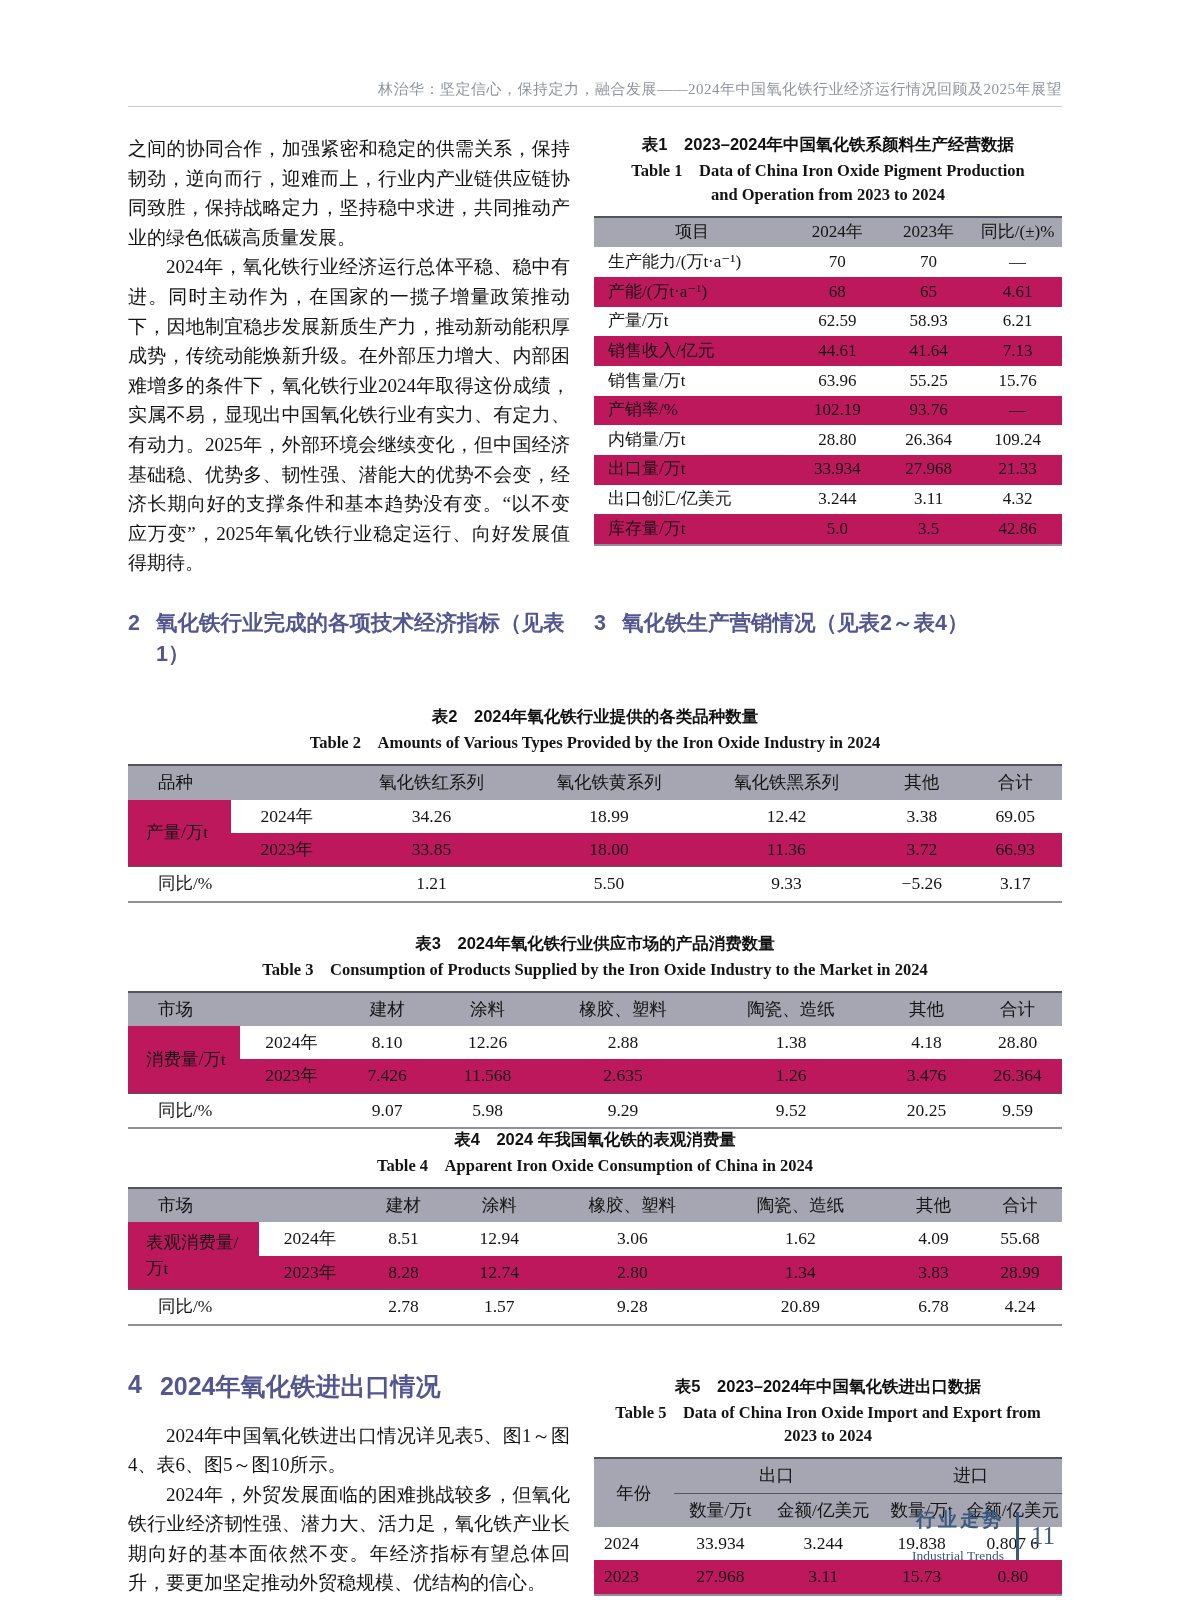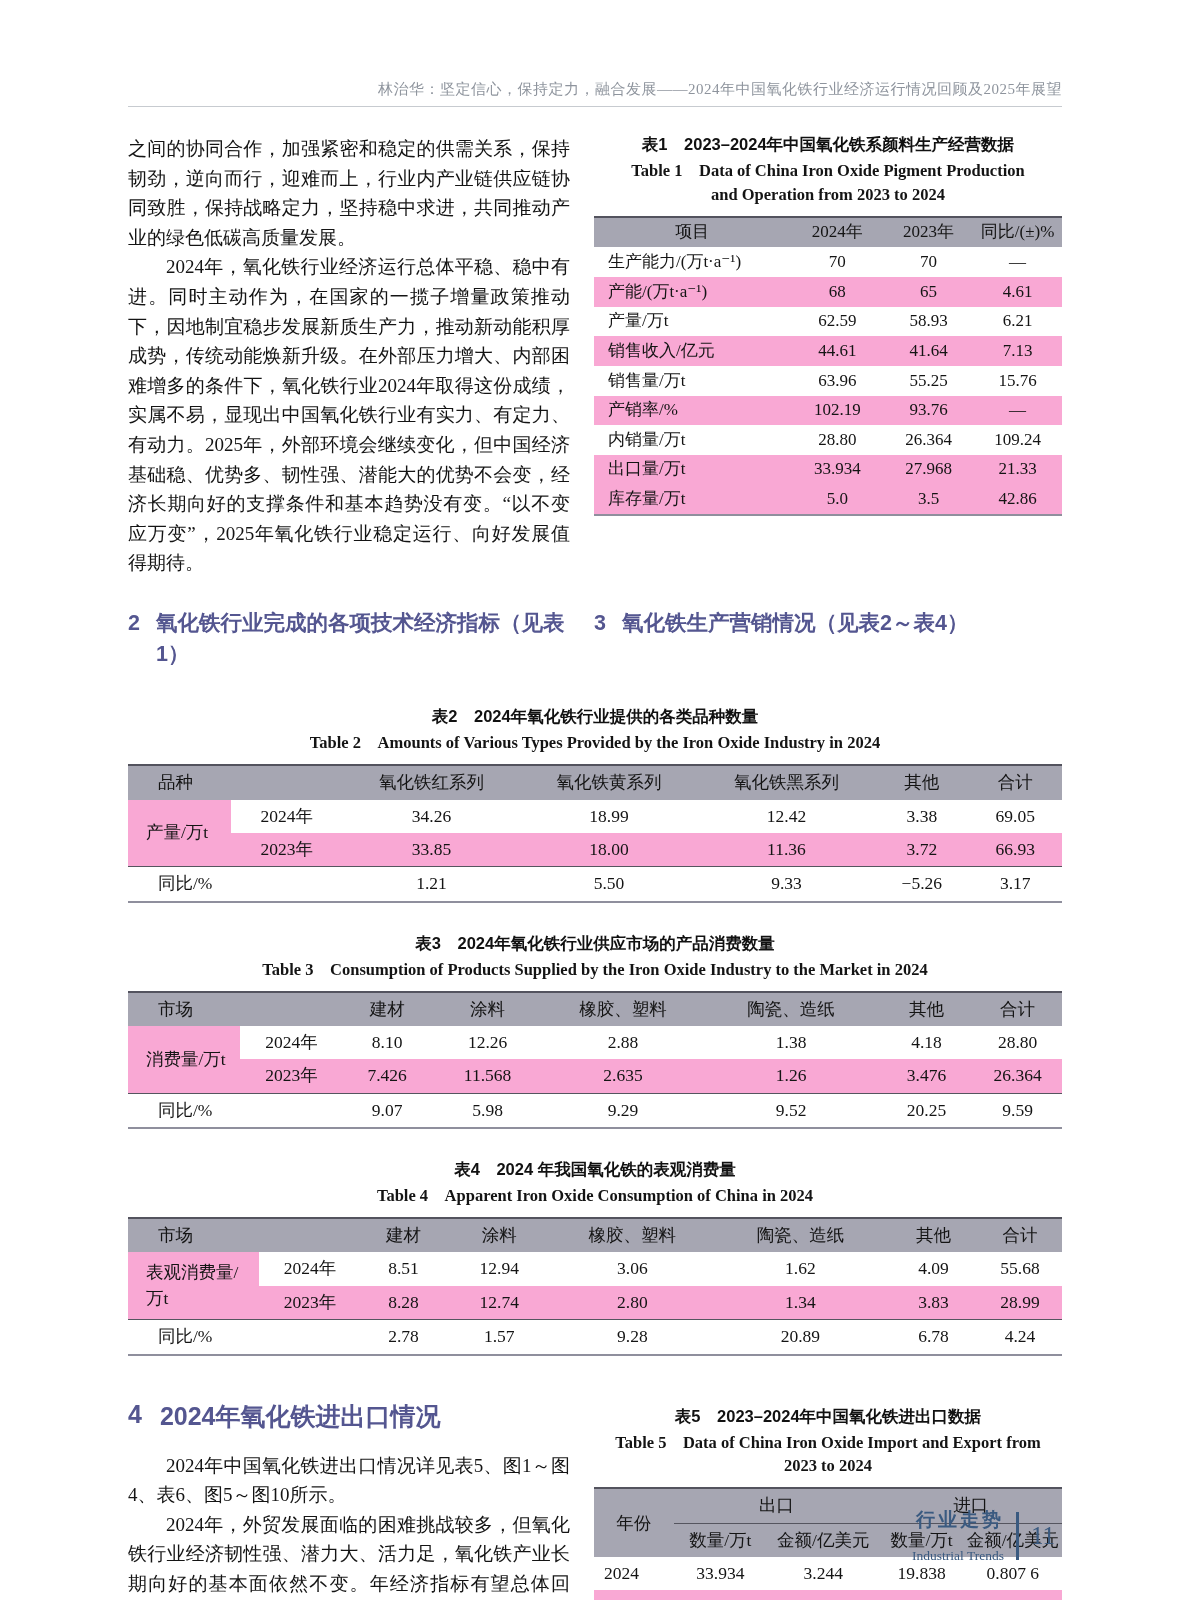--- a/index.html
+++ b/index.html
@@ -38,21 +38,21 @@
             font-weight:bold; font-size:16.5px; color:#111; }
   .cap-en { text-align:center; font-family:"Liberation Serif","DejaVu Serif",serif;
             font-weight:bold; font-size:16.5px; line-height:1.45; margin-top:3px; }
 
   
   table.dtable { border-collapse:collapse; width:100%; margin-top:9px;
                  border-top:2px solid #53535e; border-bottom:2px solid #8f8f9d;
                  font-size:17.5px; table-layout:fixed; }
   .dtable th, .dtable td { font-weight:normal; text-align:center; padding:4px 3px; line-height:1.45; }
   .dtable thead th { background:#a6a6b2; }
-  .stripe { background:#f9a8d4; }
+  .stripe { background:#be185d; }
   .sep td { border-top:1.3px solid #55555f; }
   .lab { text-align:left !important; padding-left:30px !important; }
   .t1 .lab { padding-left:14px !important; }
   .t1 td, .t1 th { padding:2.5px 3px; font-size:17px; }
   .grp { border-bottom:1.2px solid #55555f; }
   .t5 td.ylab { text-align:left !important; padding-left:10px !important; }
   .t5 td, .t5 th { padding:4px 2px; }
 
   
   .footer { position:absolute; right:132px; bottom:36px; display:flex; align-items:center; gap:12px; }
@@ -135,20 +135,26 @@
               <td class="lab">内销量/万t</td>
               <td>28.80</td>
               <td>26.364</td>
               <td>109.24</td>
             </tr>
           <tr class="stripe">
               <td class="lab">出口量/万t</td>
               <td>33.934</td>
               <td>27.968</td>
               <td>21.33</td>
+            </tr>
+          <tr>
+              <td class="lab">出口创汇/亿美元</td>
+              <td>3.244</td>
+              <td>3.11</td>
+              <td>4.32</td>
             </tr>
           <tr class="stripe">
               <td class="lab">库存量/万t</td>
               <td>5.0</td>
               <td>3.5</td>
               <td>42.86</td>
             </tr>
         </tbody>
       </table>
     </div>
@@ -273,21 +279,21 @@
             <td>5.98</td>
             <td>9.29</td>
             <td>9.52</td>
             <td>20.25</td>
             <td>9.59</td>
         </tr>
       </tbody>
     </table>
   </div>
 
-  <div class="tbl-block-full" style="margin-top:30px;">
+  <div class="tbl-block-full" style="">
     <div class="cap-cn">表4　2024 年我国氧化铁的表观消费量</div>
     <div class="cap-en">Table 4　Apparent Iron Oxide Consumption of China in 2024</div>
     <table class="dtable">
       <colgroup>
           <col style="width:14%">
           <col style="width:11%">
           <col style="width:9%">
           <col style="width:11.5%">
           <col style="width:17%">
           <col style="width:19%">

